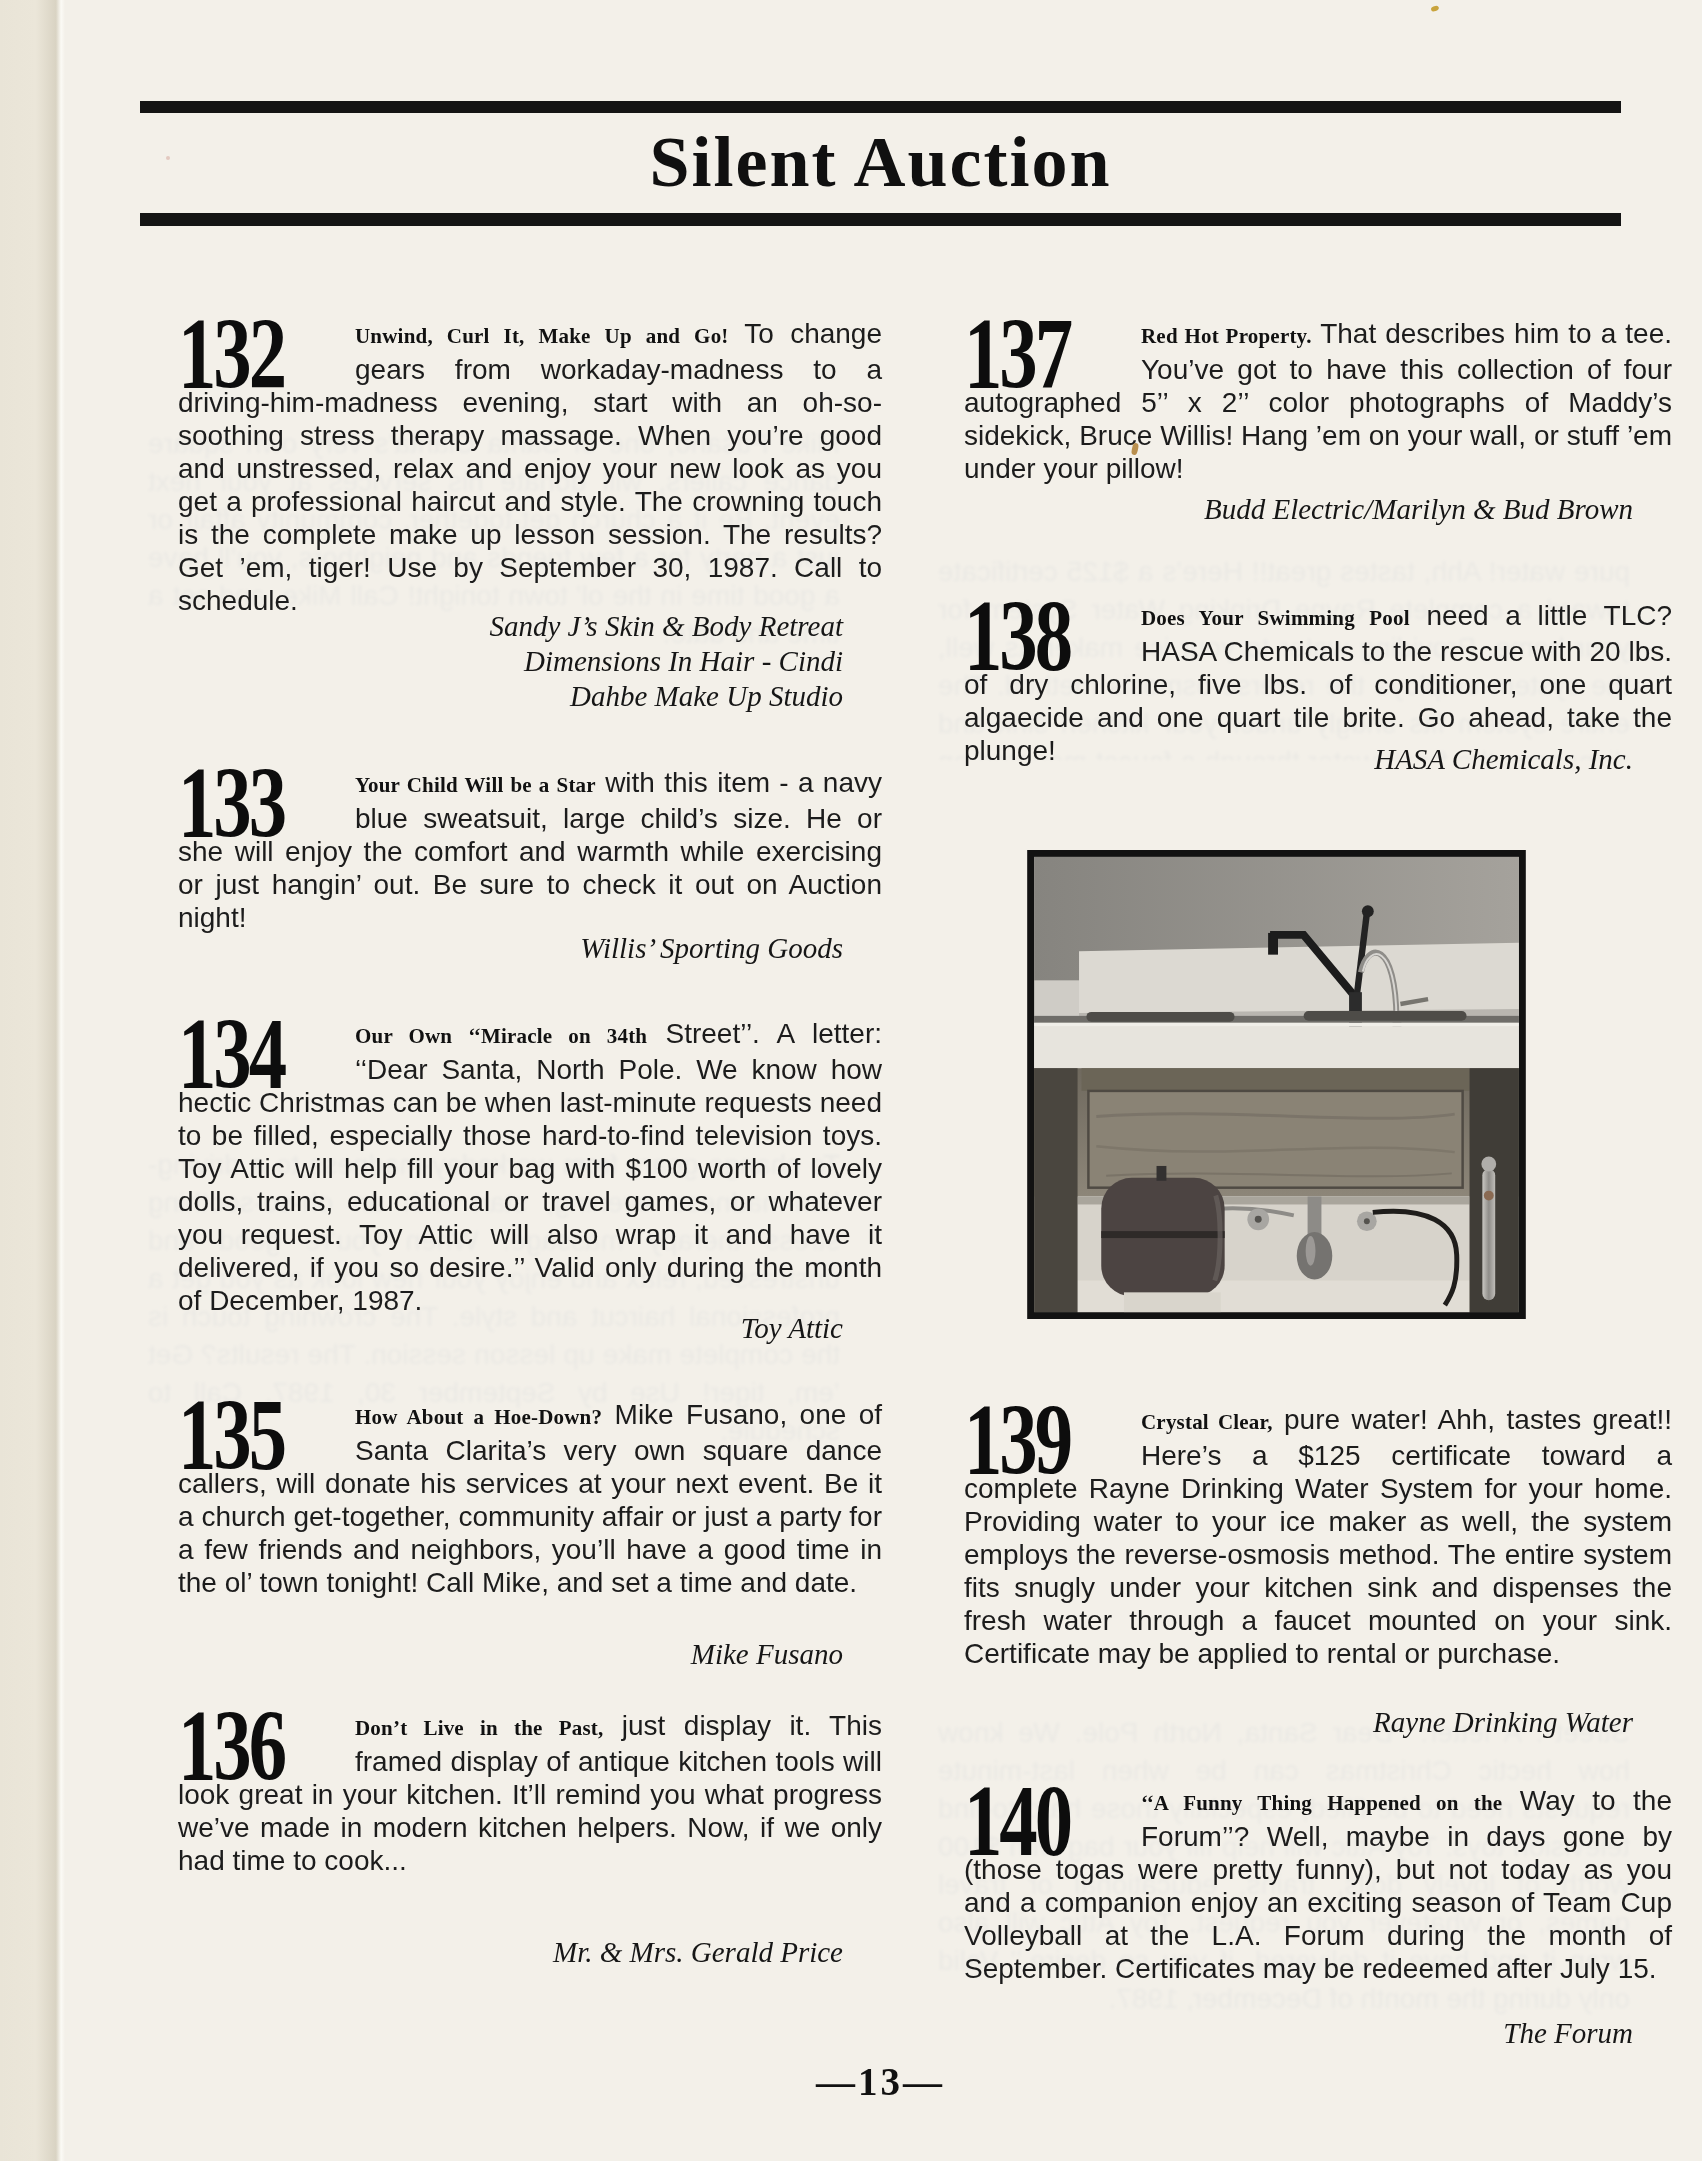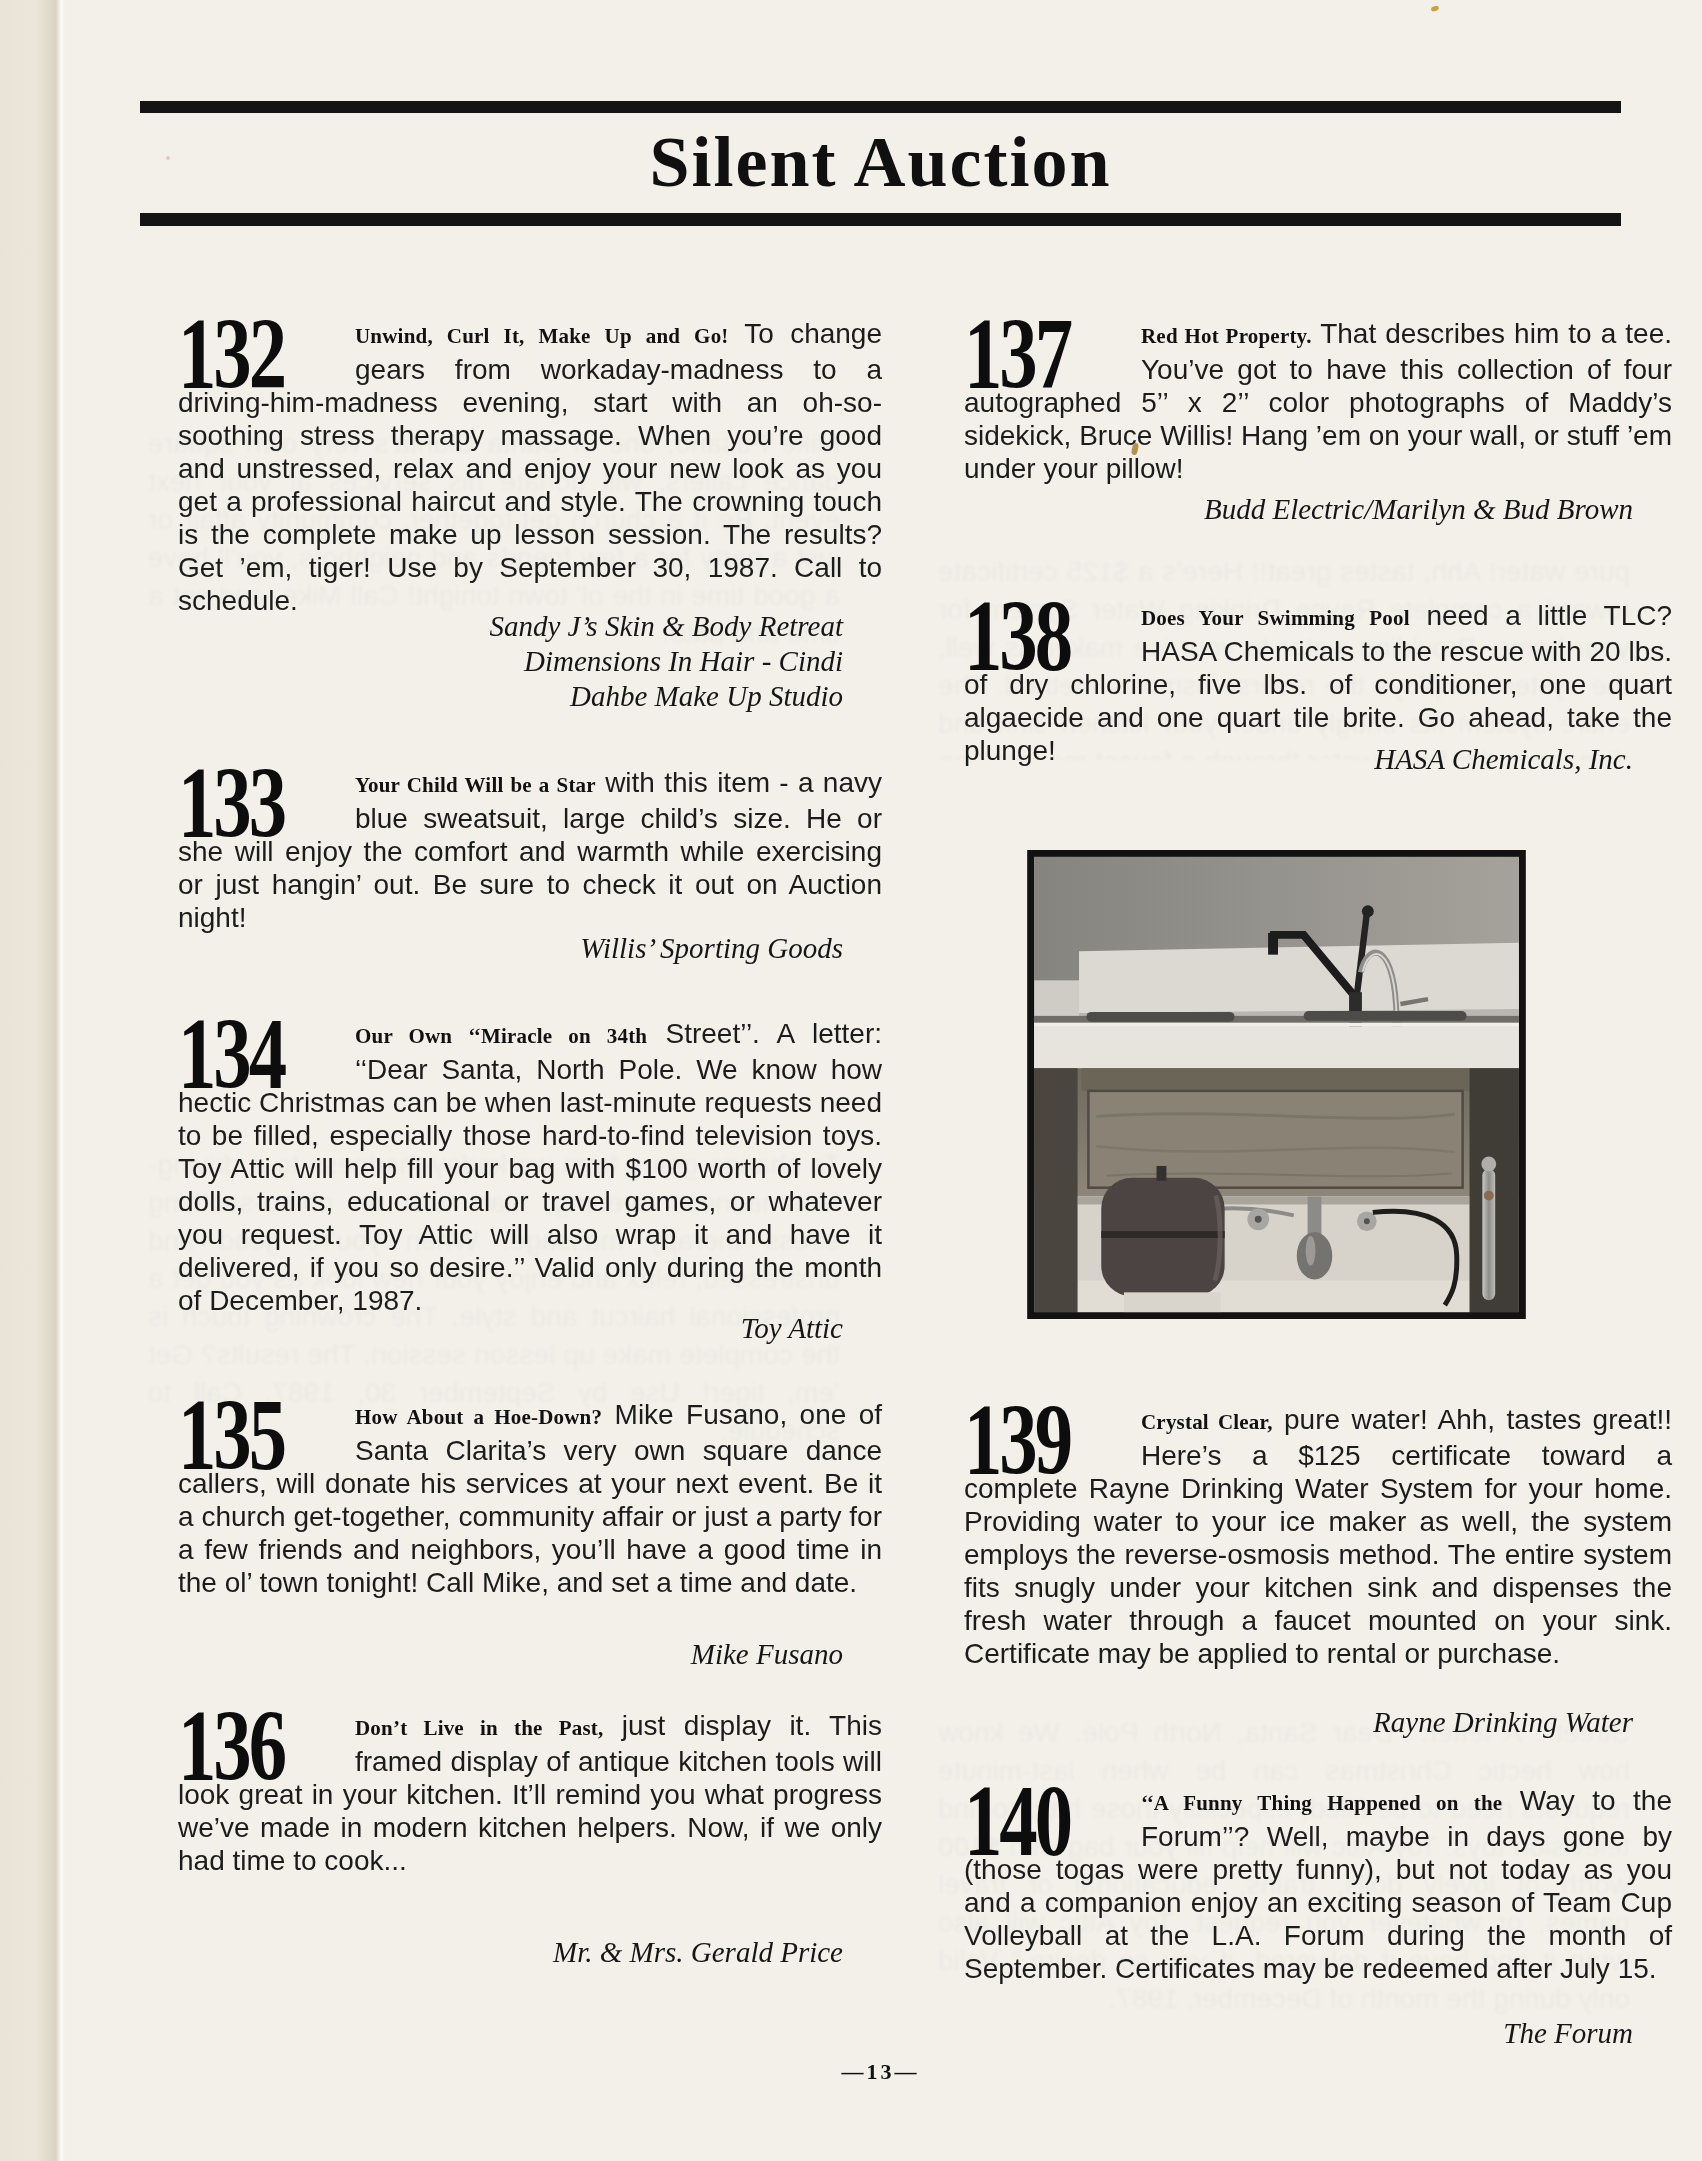--- a/index.html
+++ b/index.html
@@ -34,21 +34,21 @@
   #it134{top:1017px;} #at134{top:1311px;}
   #it135{top:1398px;} #at135{top:1637px;}
   #it136{top:1709px;} #at136{top:1935px;}
   #it137{top:317px;}  #at137{top:492px;}
   #it138{top:599px;} #at138{top:742px;}
   #it139{top:1403px;} #at139{top:1705px;}
   #it140{top:1784px;} #at140{top:2016px;}
   .photo{position:absolute;left:1027px;top:850px;width:499px;height:469px;}
   .pagenum{position:absolute;left:140px;top:2059px;width:1481px;text-align:center;
            font-family:"Liberation Serif","DejaVu Serif",serif;font-weight:700;
-           font-size:22px;letter-spacing:3px;color:#111;}
+           font-size:39px;letter-spacing:3px;color:#111;}
   
   .ghost{position:absolute;transform:scaleX(-1);filter:blur(1.5px);opacity:0.05;
          color:#5a7294;font-size:28px;line-height:38px;text-align:justify;pointer-events:none;}
   .speck{position:absolute;border-radius:50%;}
   .s1{left:1431px;top:6px;width:8.4px;height:5.4px;background:#c9a43d;transform:rotate(-20deg);}
   .s2{left:1132px;top:443px;width:6.4px;height:12px;background:#b98f4e;border-radius:40%;transform:rotate(12deg);}
   .s3{left:166px;top:156px;width:4.4px;height:4.4px;background:#dcb8ae;opacity:.7;}
 </style>
 </head>
 <body>

